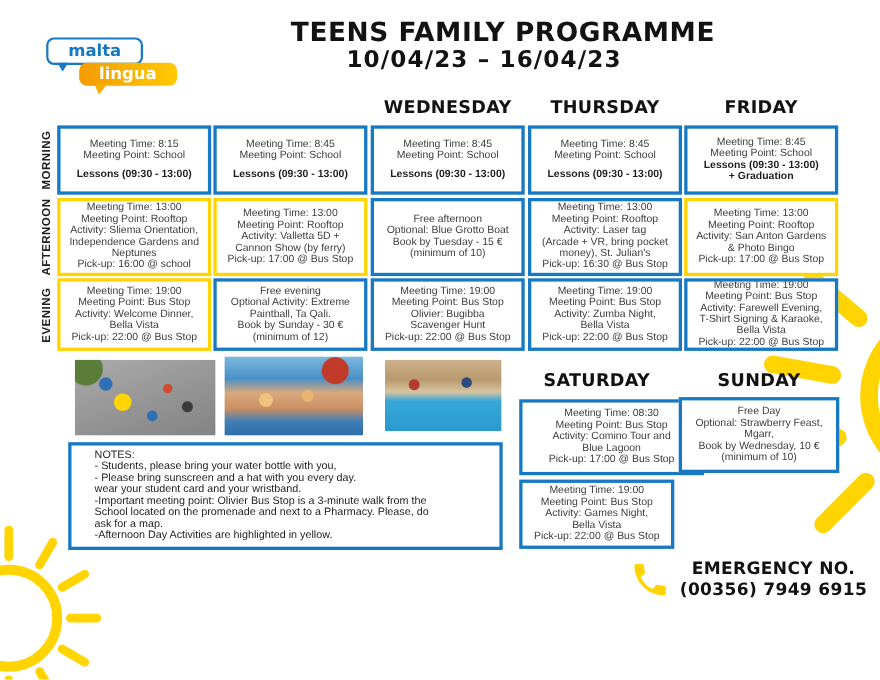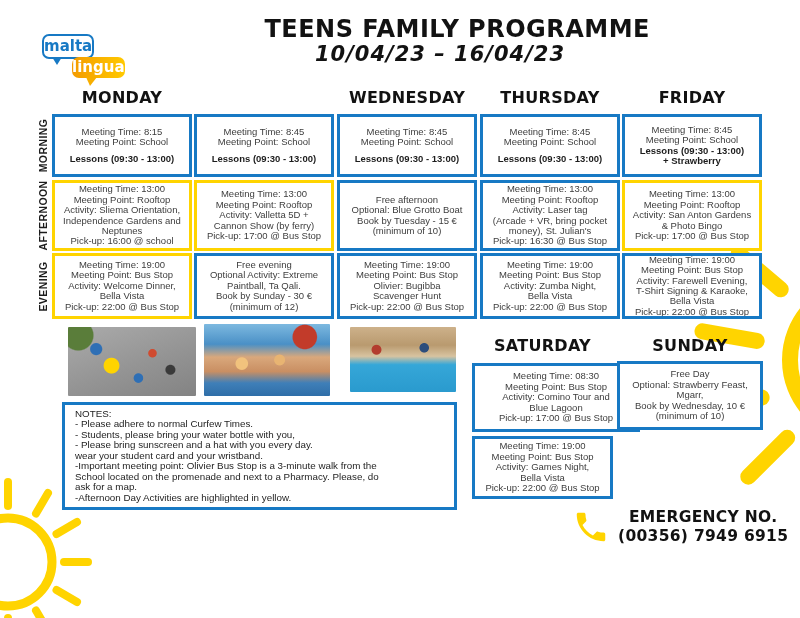--- a/index.html
+++ b/index.html
@@ -10,33 +10,33 @@
   }
   html,body{margin:0;padding:0;}
   body{font-family:"Liberation Sans",sans-serif;background:#ffffff;}
   #canvas{position:relative;width:800px;height:618px;background:#ffffff;overflow:hidden;}
 
   
   .sun-svg{position:absolute;pointer-events:none;}
 
   
   .logo{position:absolute;left:42px;top:34px;width:104px;height:56px;font-weight:bold;font-family:"DejaVu Sans",sans-serif;}
-  .bubble{position:absolute;border-radius:7px;padding:1px 0;font-size:15px;line-height:19px;}
+  .bubble{position:absolute;border-radius:7px;padding:1px 18px;font-size:15px;line-height:19px;}
   .bubble-malta{left:0;top:0;background:#ffffff;border:2px solid var(--blue);color:var(--blue);}
   .bubble-malta::after{content:"";position:absolute;left:8px;bottom:-8px;width:0;height:0;
     border-left:5px solid transparent;border-right:5px solid transparent;border-top:8px solid var(--blue);}
   .bubble-lingua{left:30px;top:23px;background:linear-gradient(90deg,#F49B00,#FFC900);color:#ffffff;}
   .bubble-lingua::after{content:"";position:absolute;left:14px;bottom:-8px;width:0;height:0;
     border-left:4px solid transparent;border-right:7px solid transparent;border-top:9px solid #F7AE00;}
 
   
   .title{position:absolute;left:230px;top:16px;width:420px;text-align:center;color:var(--heading);
     font-family:"DejaVu Sans",sans-serif;font-weight:bold;}
   .title .l1{font-size:24px;letter-spacing:0.5px;line-height:26px;text-align:right;}
-  .title .l2{font-size:21px;letter-spacing:1px;line-height:24px;font-style:italic;}
+  .title .l2{font-size:21px;letter-spacing:1px;line-height:24px;}
 
   
   .dayh{position:absolute;height:22px;text-align:center;font-family:"DejaVu Sans",sans-serif;
     font-weight:bold;font-size:16px;color:var(--heading);letter-spacing:0.3px;}
   .rowl{position:absolute;height:13px;text-align:center;font-weight:bold;font-size:10.5px;
     color:#1c1c1c;letter-spacing:0.4px;transform:rotate(-90deg);}
 
   
   .cell{position:absolute;background:#ffffff;border:3px solid var(--blue);box-sizing:border-box;
     display:flex;flex-direction:column;justify-content:center;align-items:center;
@@ -61,21 +61,21 @@
     radial-gradient(circle at 30% 55%, #f1c27d 0 6%, transparent 7%),
     radial-gradient(circle at 60% 50%, #e8b472 0 6%, transparent 7%),
     linear-gradient(180deg,#7db9e0 0%,#4a90c6 28%,#d9a87c 46%,#c98f63 66%,#3f7fb8 82%,#2f6ea8 100%);}
   .photo-pool{background:
     radial-gradient(circle at 25% 35%, #b33c2e 0 5%, transparent 6%),
     radial-gradient(circle at 70% 32%, #2c4d7c 0 5%, transparent 6%),
     linear-gradient(180deg,#cdb18a 0%,#b99a6f 28%,#d8c3a0 45%,#35a7d8 58%,#2a9ace 100%);}
 
   
   .notes{position:absolute;left:62px;top:402px;width:395px;min-height:96px;box-sizing:border-box;
-    border:3px solid var(--blue);background:#ffffff;padding:4px 10px;
+    border:3px solid var(--blue);background:#ffffff;padding:4px 21px;
     font-size:9.8px;line-height:1.07;color:#1e1e1e;}
 
   
   .emergency{position:absolute;left:572px;top:508px;display:flex;align-items:flex-start;}
   .emergency .txt{margin-left:8px;text-align:center;color:var(--heading);
     font-family:"DejaVu Sans",sans-serif;font-weight:bold;font-size:15.5px;line-height:19px;letter-spacing:0.3px;}
 </style>
 </head>
 <body>
 
@@ -112,21 +112,20 @@
   <div class="logo">
     <div class="bubble bubble-malta"><span>malta</span></div>
     <div class="bubble bubble-lingua"><span>lingua</span></div>
   </div>
 
   <div class="title">
     <div class="l1">TEENS FAMILY PROGRAMME</div>
     <div class="l2">10/04/23 – 16/04/23</div>
   </div>
 
-  <div class="dayh" style="left:52px;top:88px;width:140px">MONDAY</div>
   <div class="dayh" style="left:337px;top:88px;width:140px">WEDNESDAY</div>
   <div class="dayh" style="left:480px;top:88px;width:140px">THURSDAY</div>
   <div class="dayh" style="left:622px;top:88px;width:140px">FRIDAY</div>
 
   <div class="rowl" style="left:8px;top:139px;width:70px">MORNING</div>
   <div class="rowl" style="left:3px;top:209px;width:80px">AFTERNOON</div>
   <div class="rowl" style="left:8px;top:280px;width:70px">EVENING</div>
 
   <div class="cell hl-blue" style="left:52px;top:114px;width:140px;height:63px">
       <div>Meeting Time: 8:15</div>
@@ -149,21 +148,21 @@
   <div class="cell hl-blue" style="left:480px;top:114px;width:140px;height:63px">
       <div>Meeting Time: 8:45</div>
       <div>Meeting Point: School</div>
       <div class="sp"></div>
       <div class="b">Lessons (09:30 - 13:00)</div>
     </div>
   <div class="cell hl-blue" style="left:622px;top:114px;width:140px;height:63px">
       <div>Meeting Time: 8:45</div>
       <div>Meeting Point: School</div>
       <div class="b">Lessons (09:30 - 13:00)</div>
-      <div class="b">+ Strawberry</div>
+      <div class="b">+ Graduation</div>
     </div>
 
   <div class="cell hl-yellow" style="left:52px;top:180px;width:140px;height:71px">
       <div>Meeting Time: 13:00</div>
       <div>Meeting Point: Rooftop</div>
       <div>Activity: Sliema Orientation,</div>
       <div>Independence Gardens and</div>
       <div>Neptunes</div>
       <div>Pick-up: 16:00 @ school</div>
     </div>
@@ -257,21 +256,20 @@
   <div class="cell hl-blue" style="left:472px;top:436px;width:141px;height:63px">
       <div>Meeting Time: 19:00</div>
       <div>Meeting Point: Bus Stop</div>
       <div>Activity: Games Night,</div>
       <div>Bella Vista</div>
       <div>Pick-up: 22:00 @ Bus Stop</div>
     </div>
 
   <div class="notes">
       <div>NOTES:</div>
-      <div>- Please adhere to normal Curfew Times.</div>
       <div>- Students, please bring your water bottle with you,</div>
       <div>- Please bring sunscreen and a hat with you every day.</div>
       <div> wear your student card and your wristband.</div>
       <div>-Important meeting point: Olivier Bus Stop is a 3-minute walk from the</div>
       <div>School located on the promenade and next to a Pharmacy. Please, do</div>
       <div>ask for a map.</div>
       <div>-Afternoon Day Activities are highlighted in yellow.</div>
     </div>
 
   <div class="emergency">

